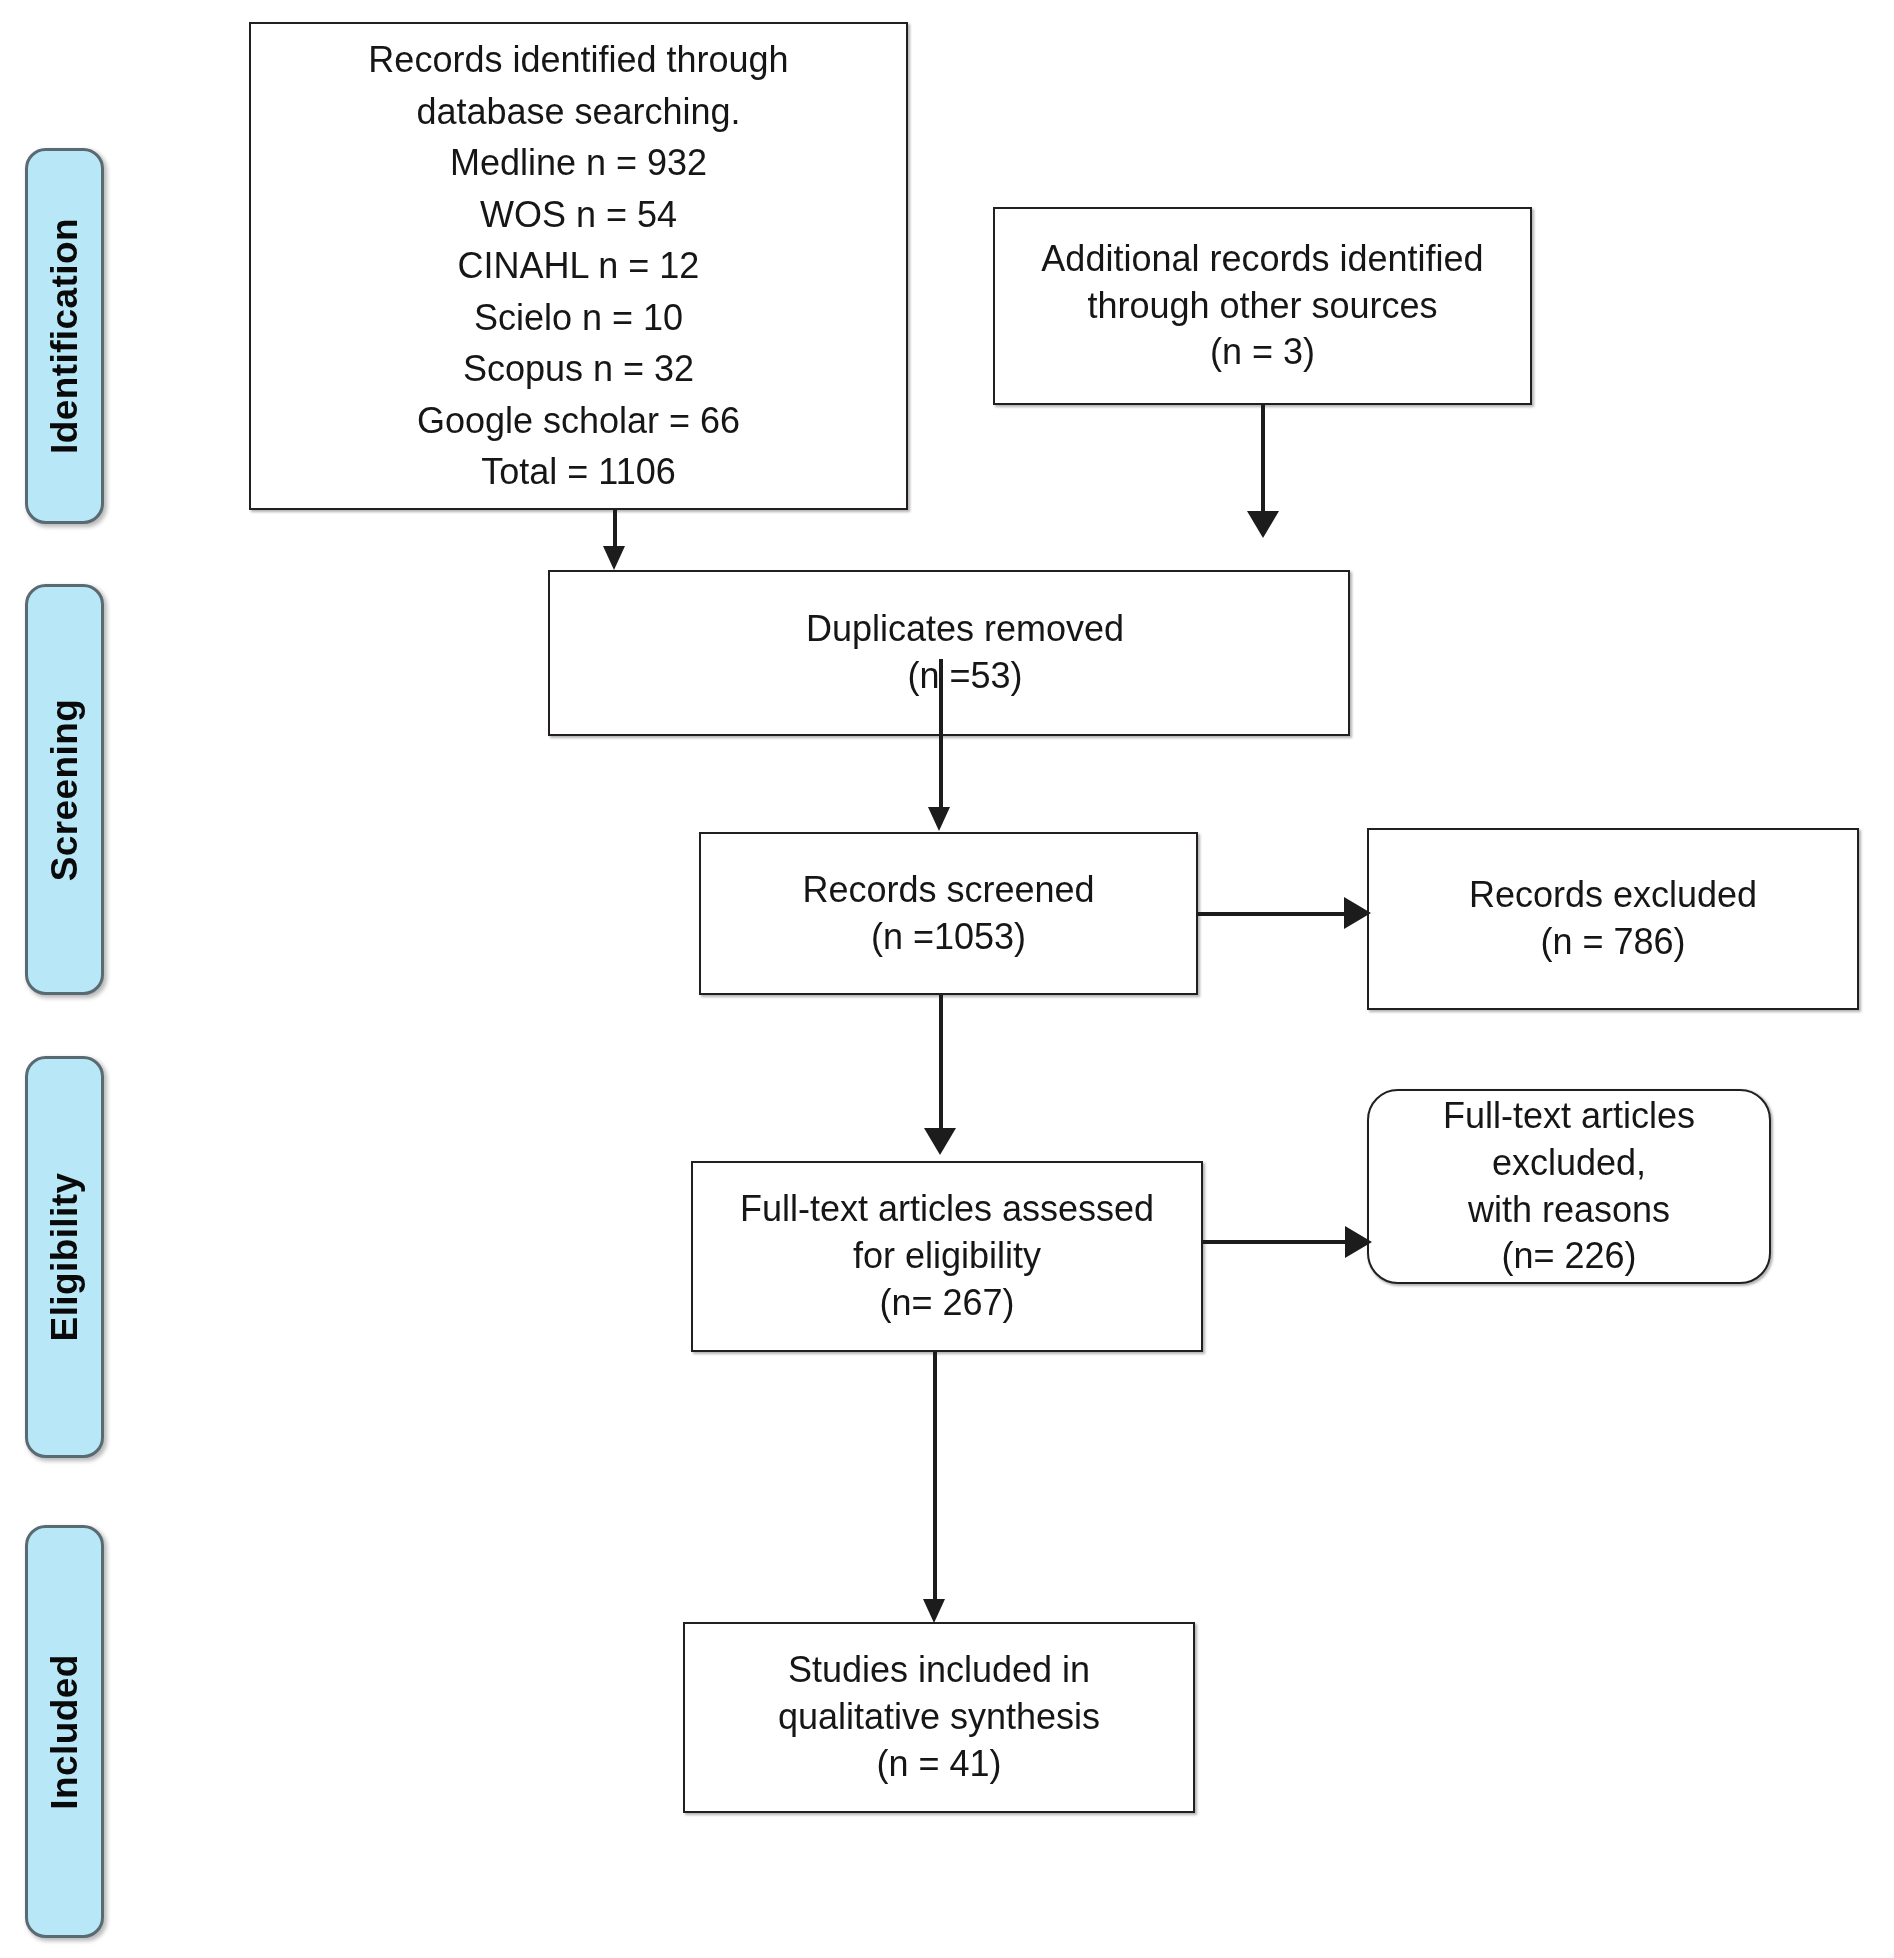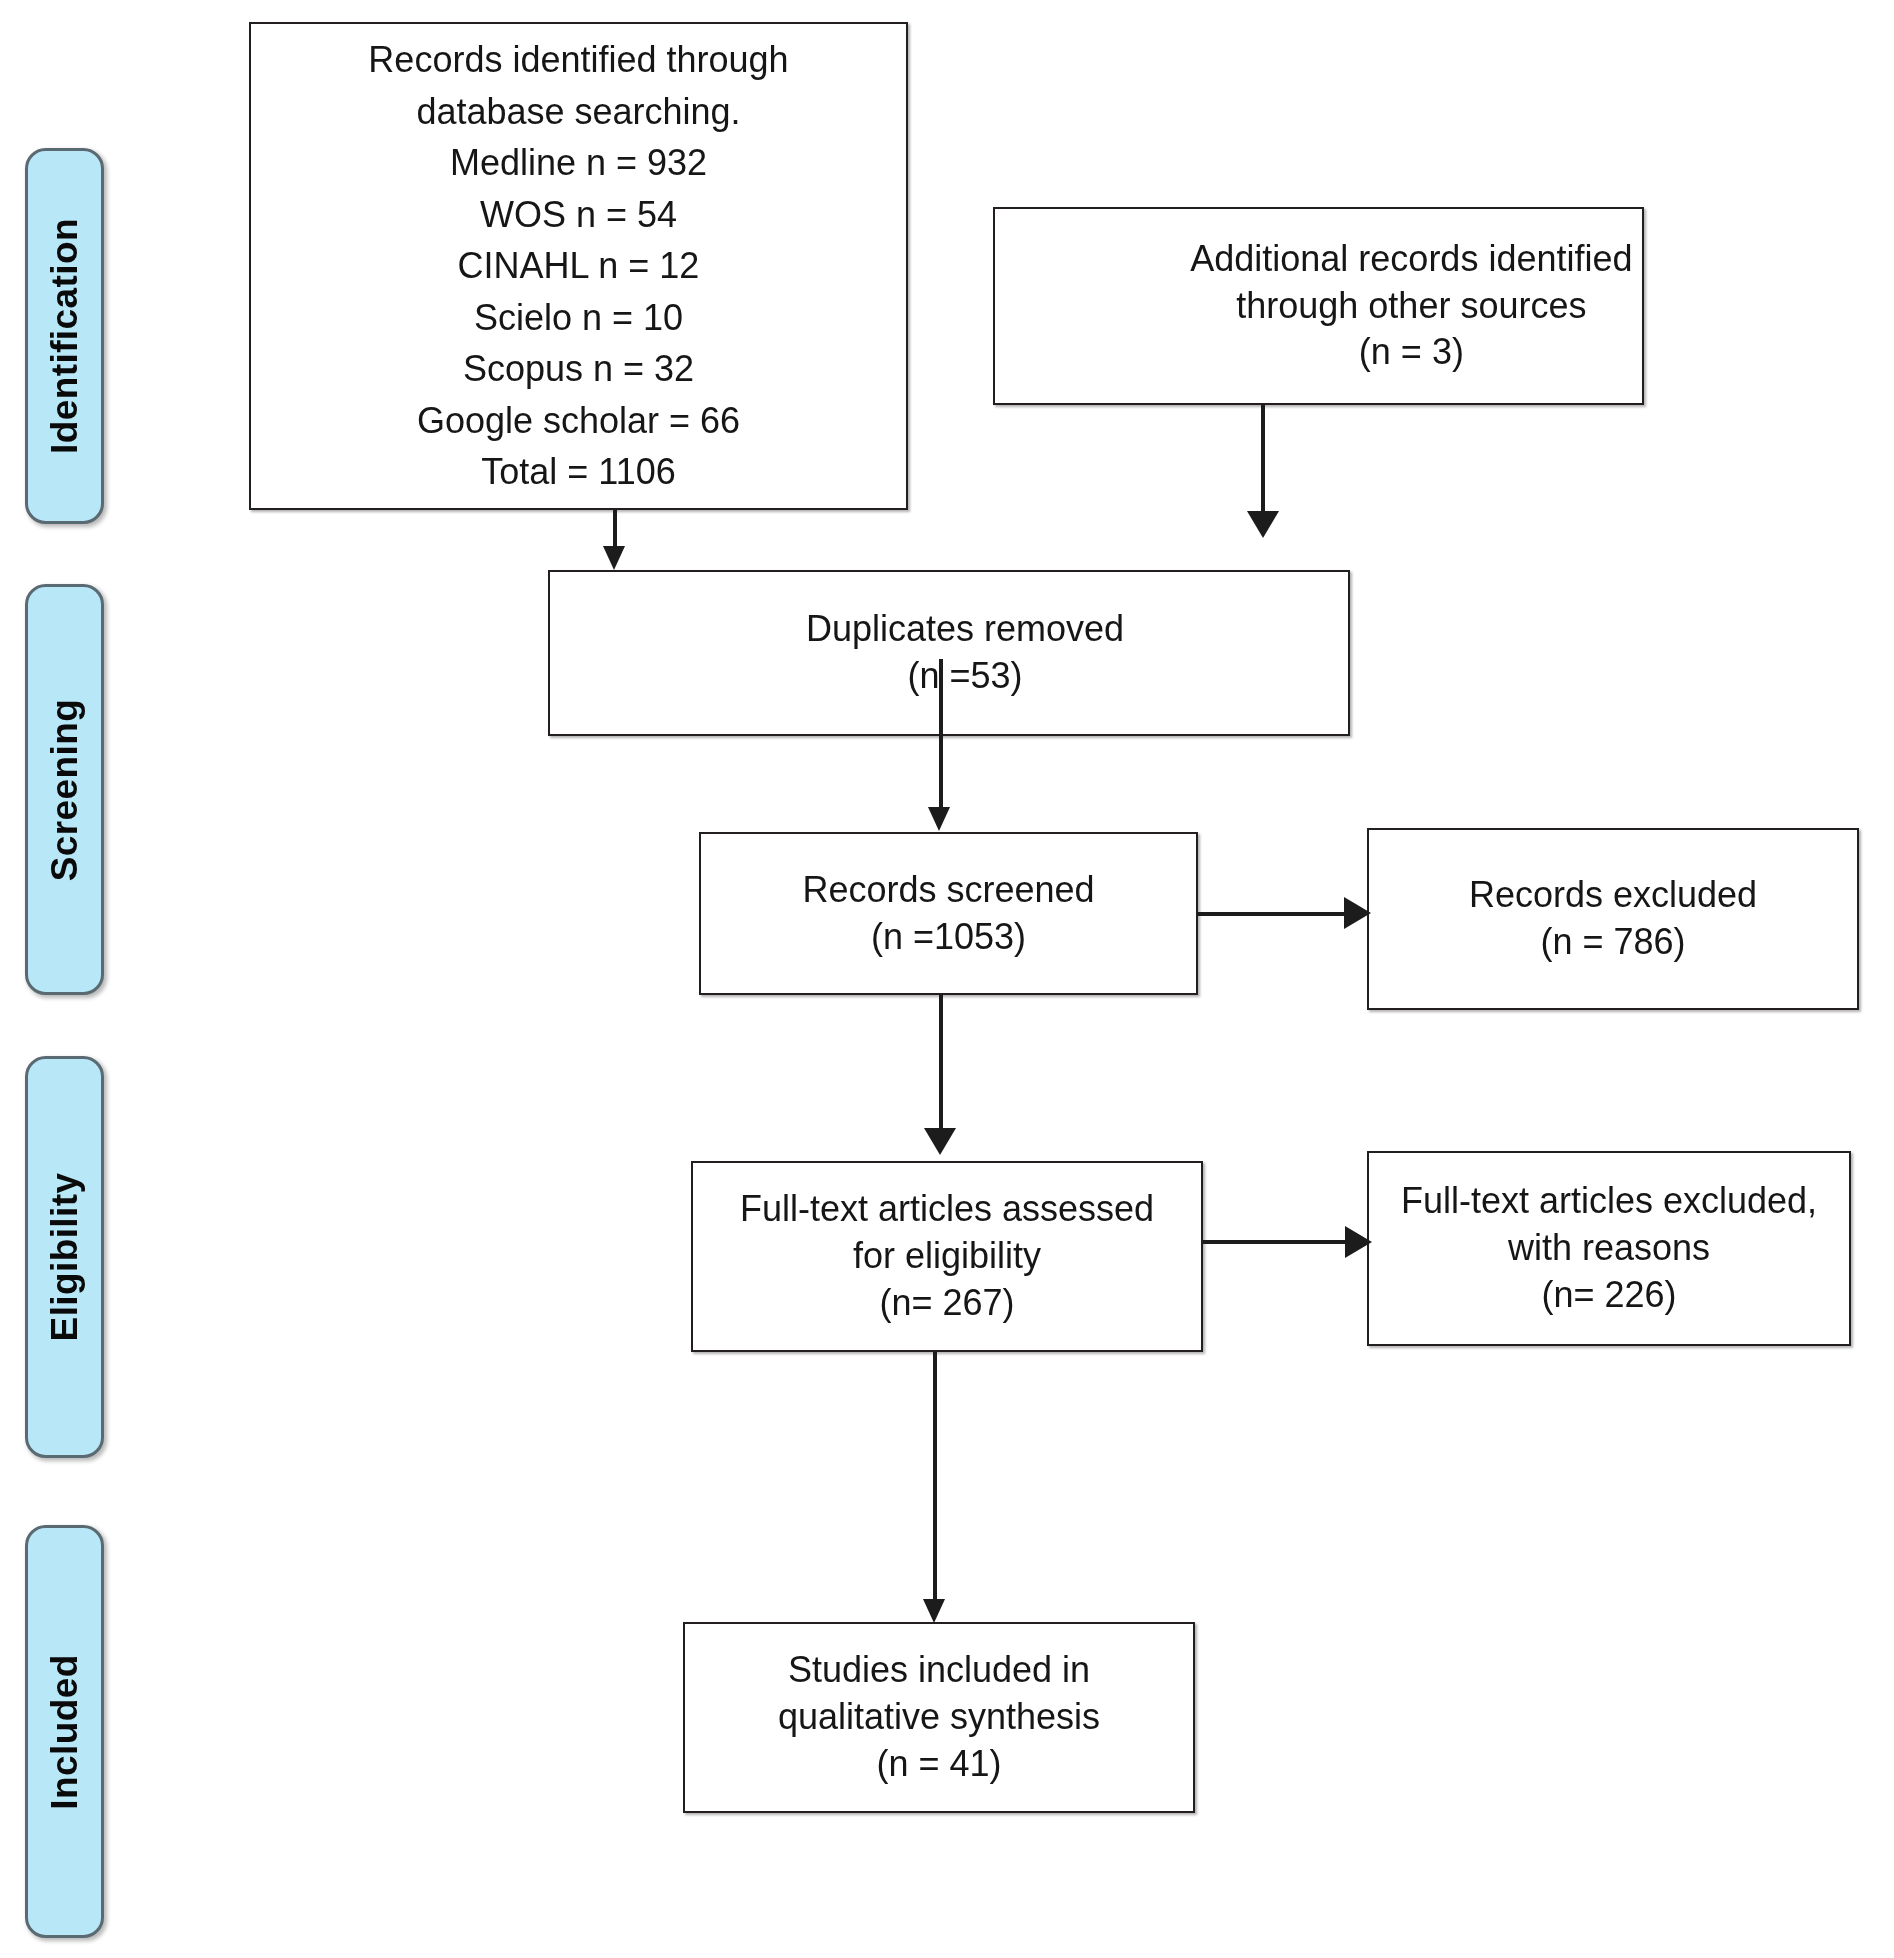--- a/index.html
+++ b/index.html
@@ -123,21 +123,21 @@
 database searching.
 Medline n = 932
 WOS n = 54
 CINAHL n = 12
 Scielo n = 10
 Scopus n = 32
 Google scholar = 66
 Total = 1106</span>
   </div>
 
-  <div class="flow-box" style="left:993px; top:207px; width:651px; height:198px;justify-content:flex-end;">
+  <div class="flow-box" style="left:993px; top:207px; width:539px; height:198px;">
     <span class="box-text">Additional records identified
 through other sources
 (n = 3)</span>
   </div>
 
   <div class="flow-box" style="left:548px; top:570px; width:802px; height:166px;padding-left:32px;">
     <span class="box-text">Duplicates removed
 (n =53)</span>
   </div>
 
@@ -150,21 +150,21 @@
     <span class="box-text">Records excluded
 (n = 786)</span>
   </div>
 
   <div class="flow-box" style="left:691px; top:1161px; width:512px; height:191px;">
     <span class="box-text">Full-text articles assessed
 for eligibility
 (n= 267)</span>
   </div>
 
-  <div class="flow-box" style="left:1367px; top:1151px; width:484px; height:195px;">
+  <div class="flow-box" style="left:1367px; top:1089px; width:404px; height:195px;border-radius:31px;">
     <span class="box-text">Full-text articles excluded,
 with reasons
 (n= 226)</span>
   </div>
 
   <div class="flow-box" style="left:683px; top:1622px; width:512px; height:191px;">
     <span class="box-text">Studies included in
 qualitative synthesis
 (n = 41)</span>
   </div>

